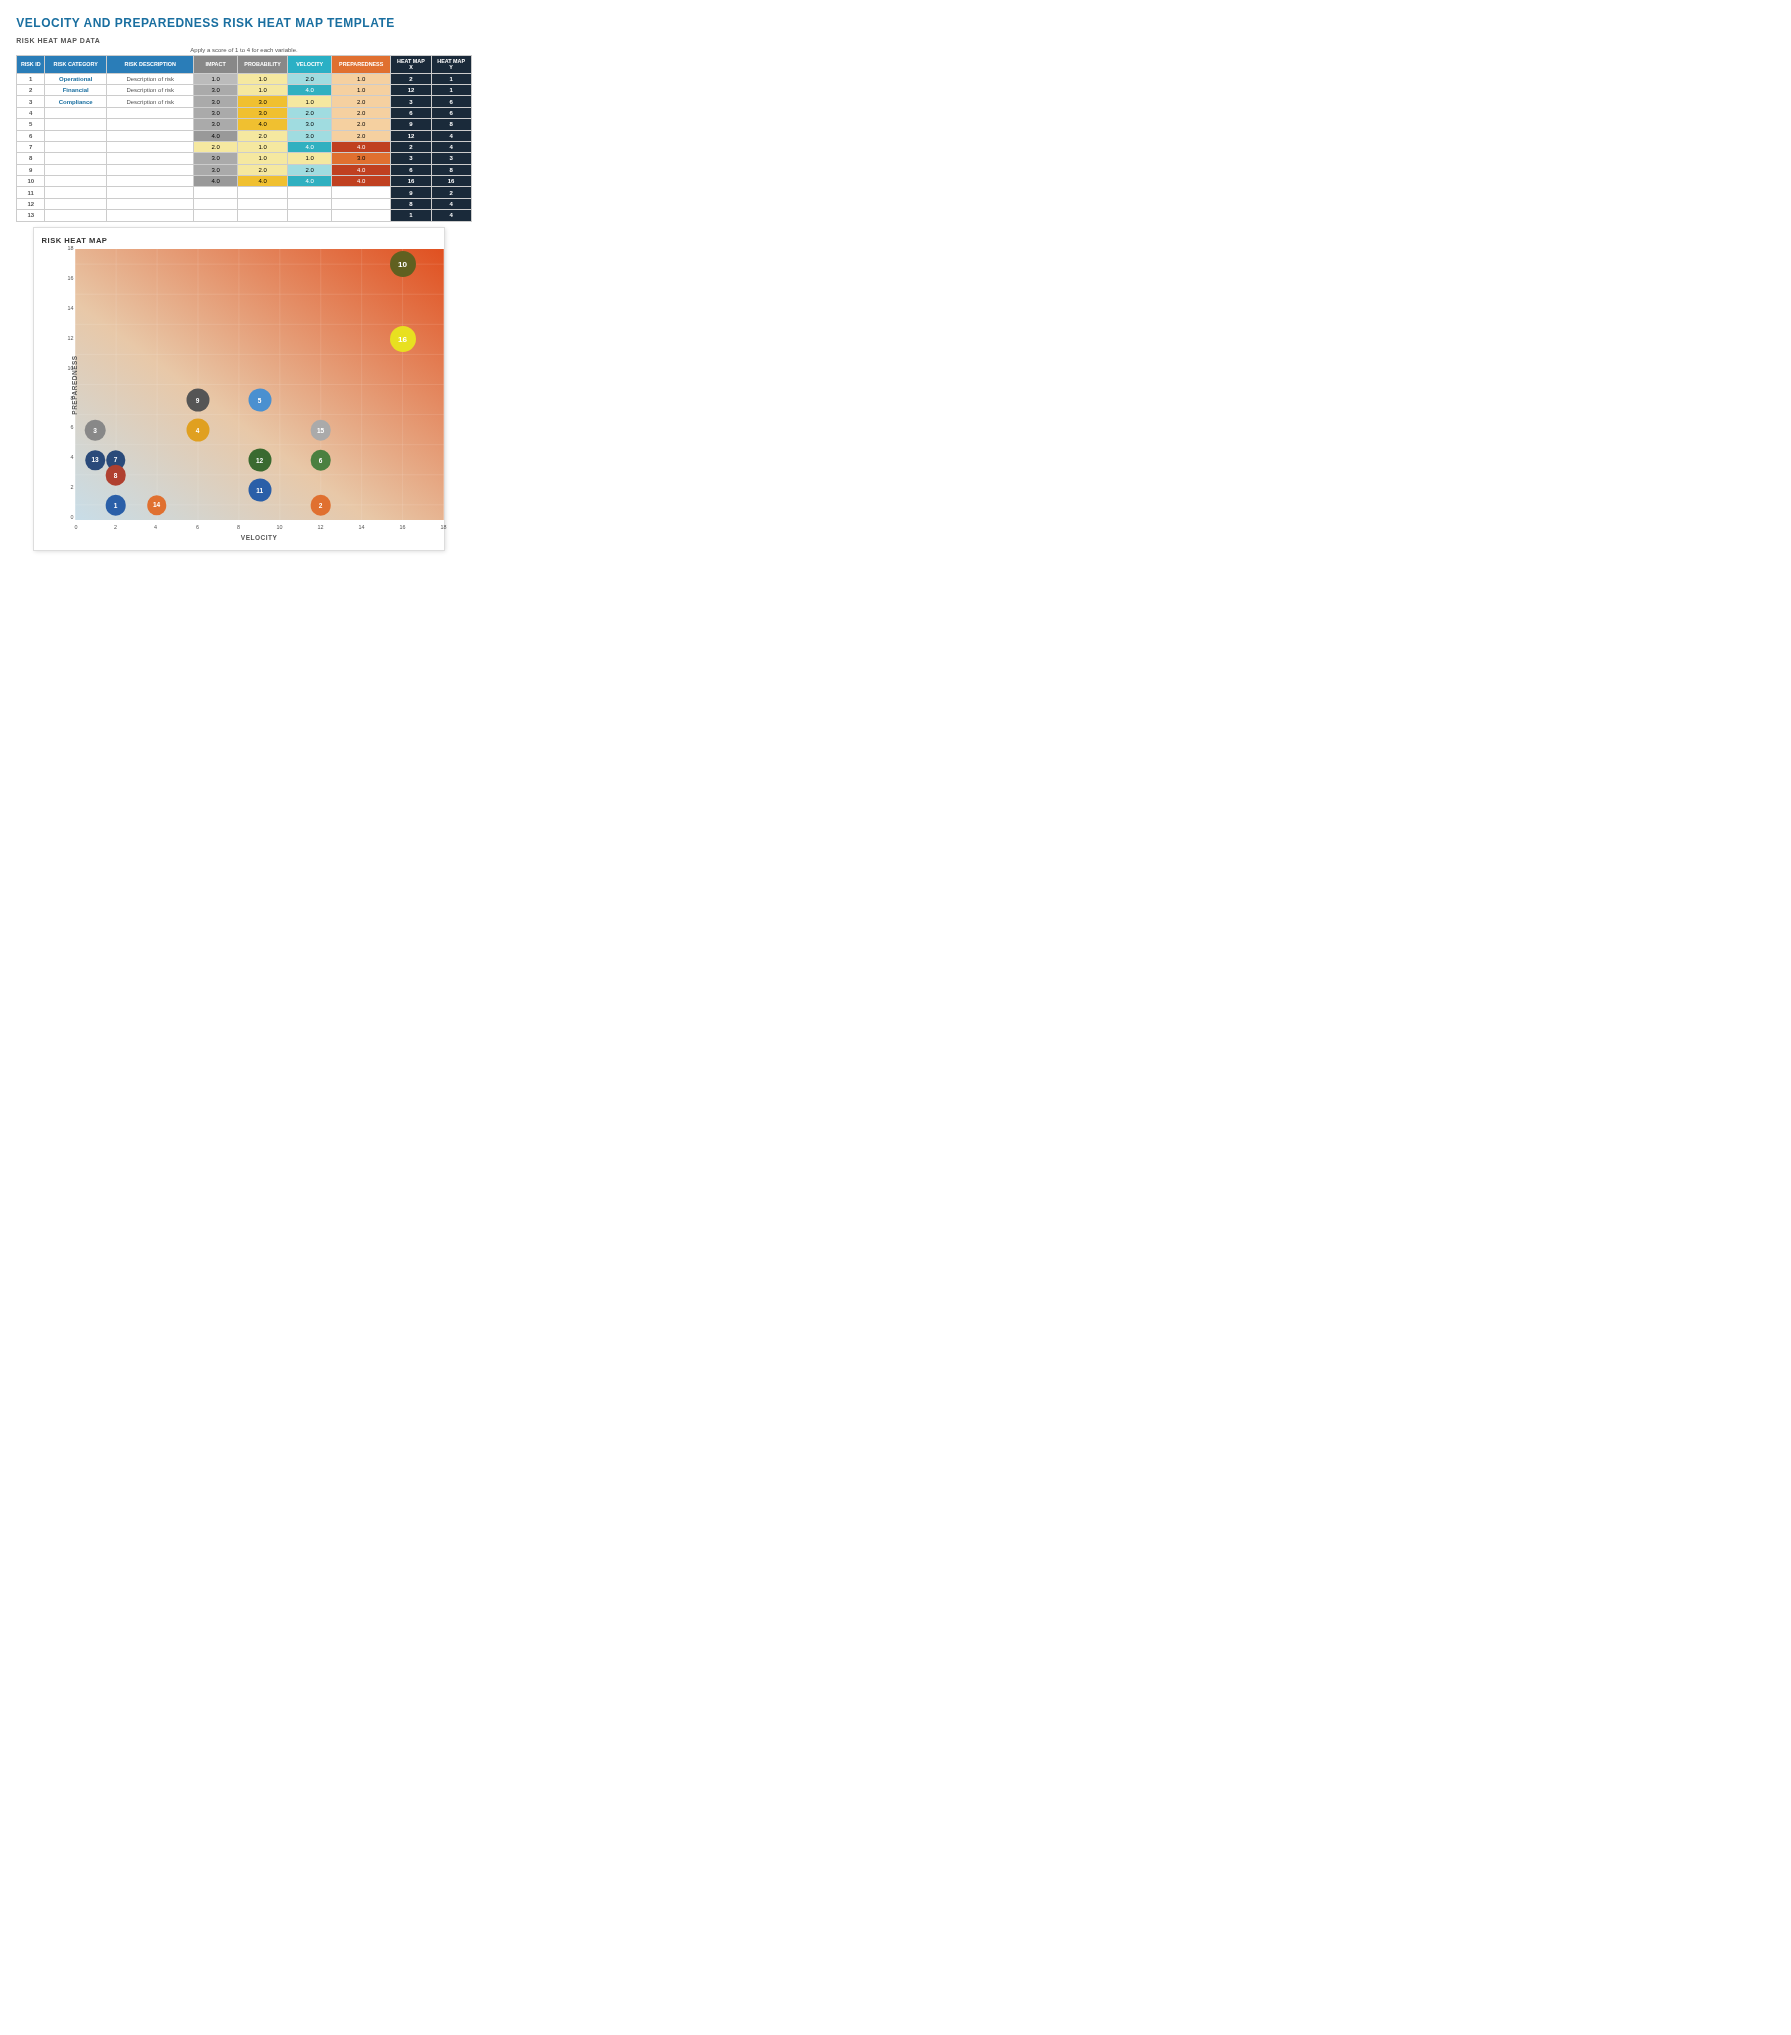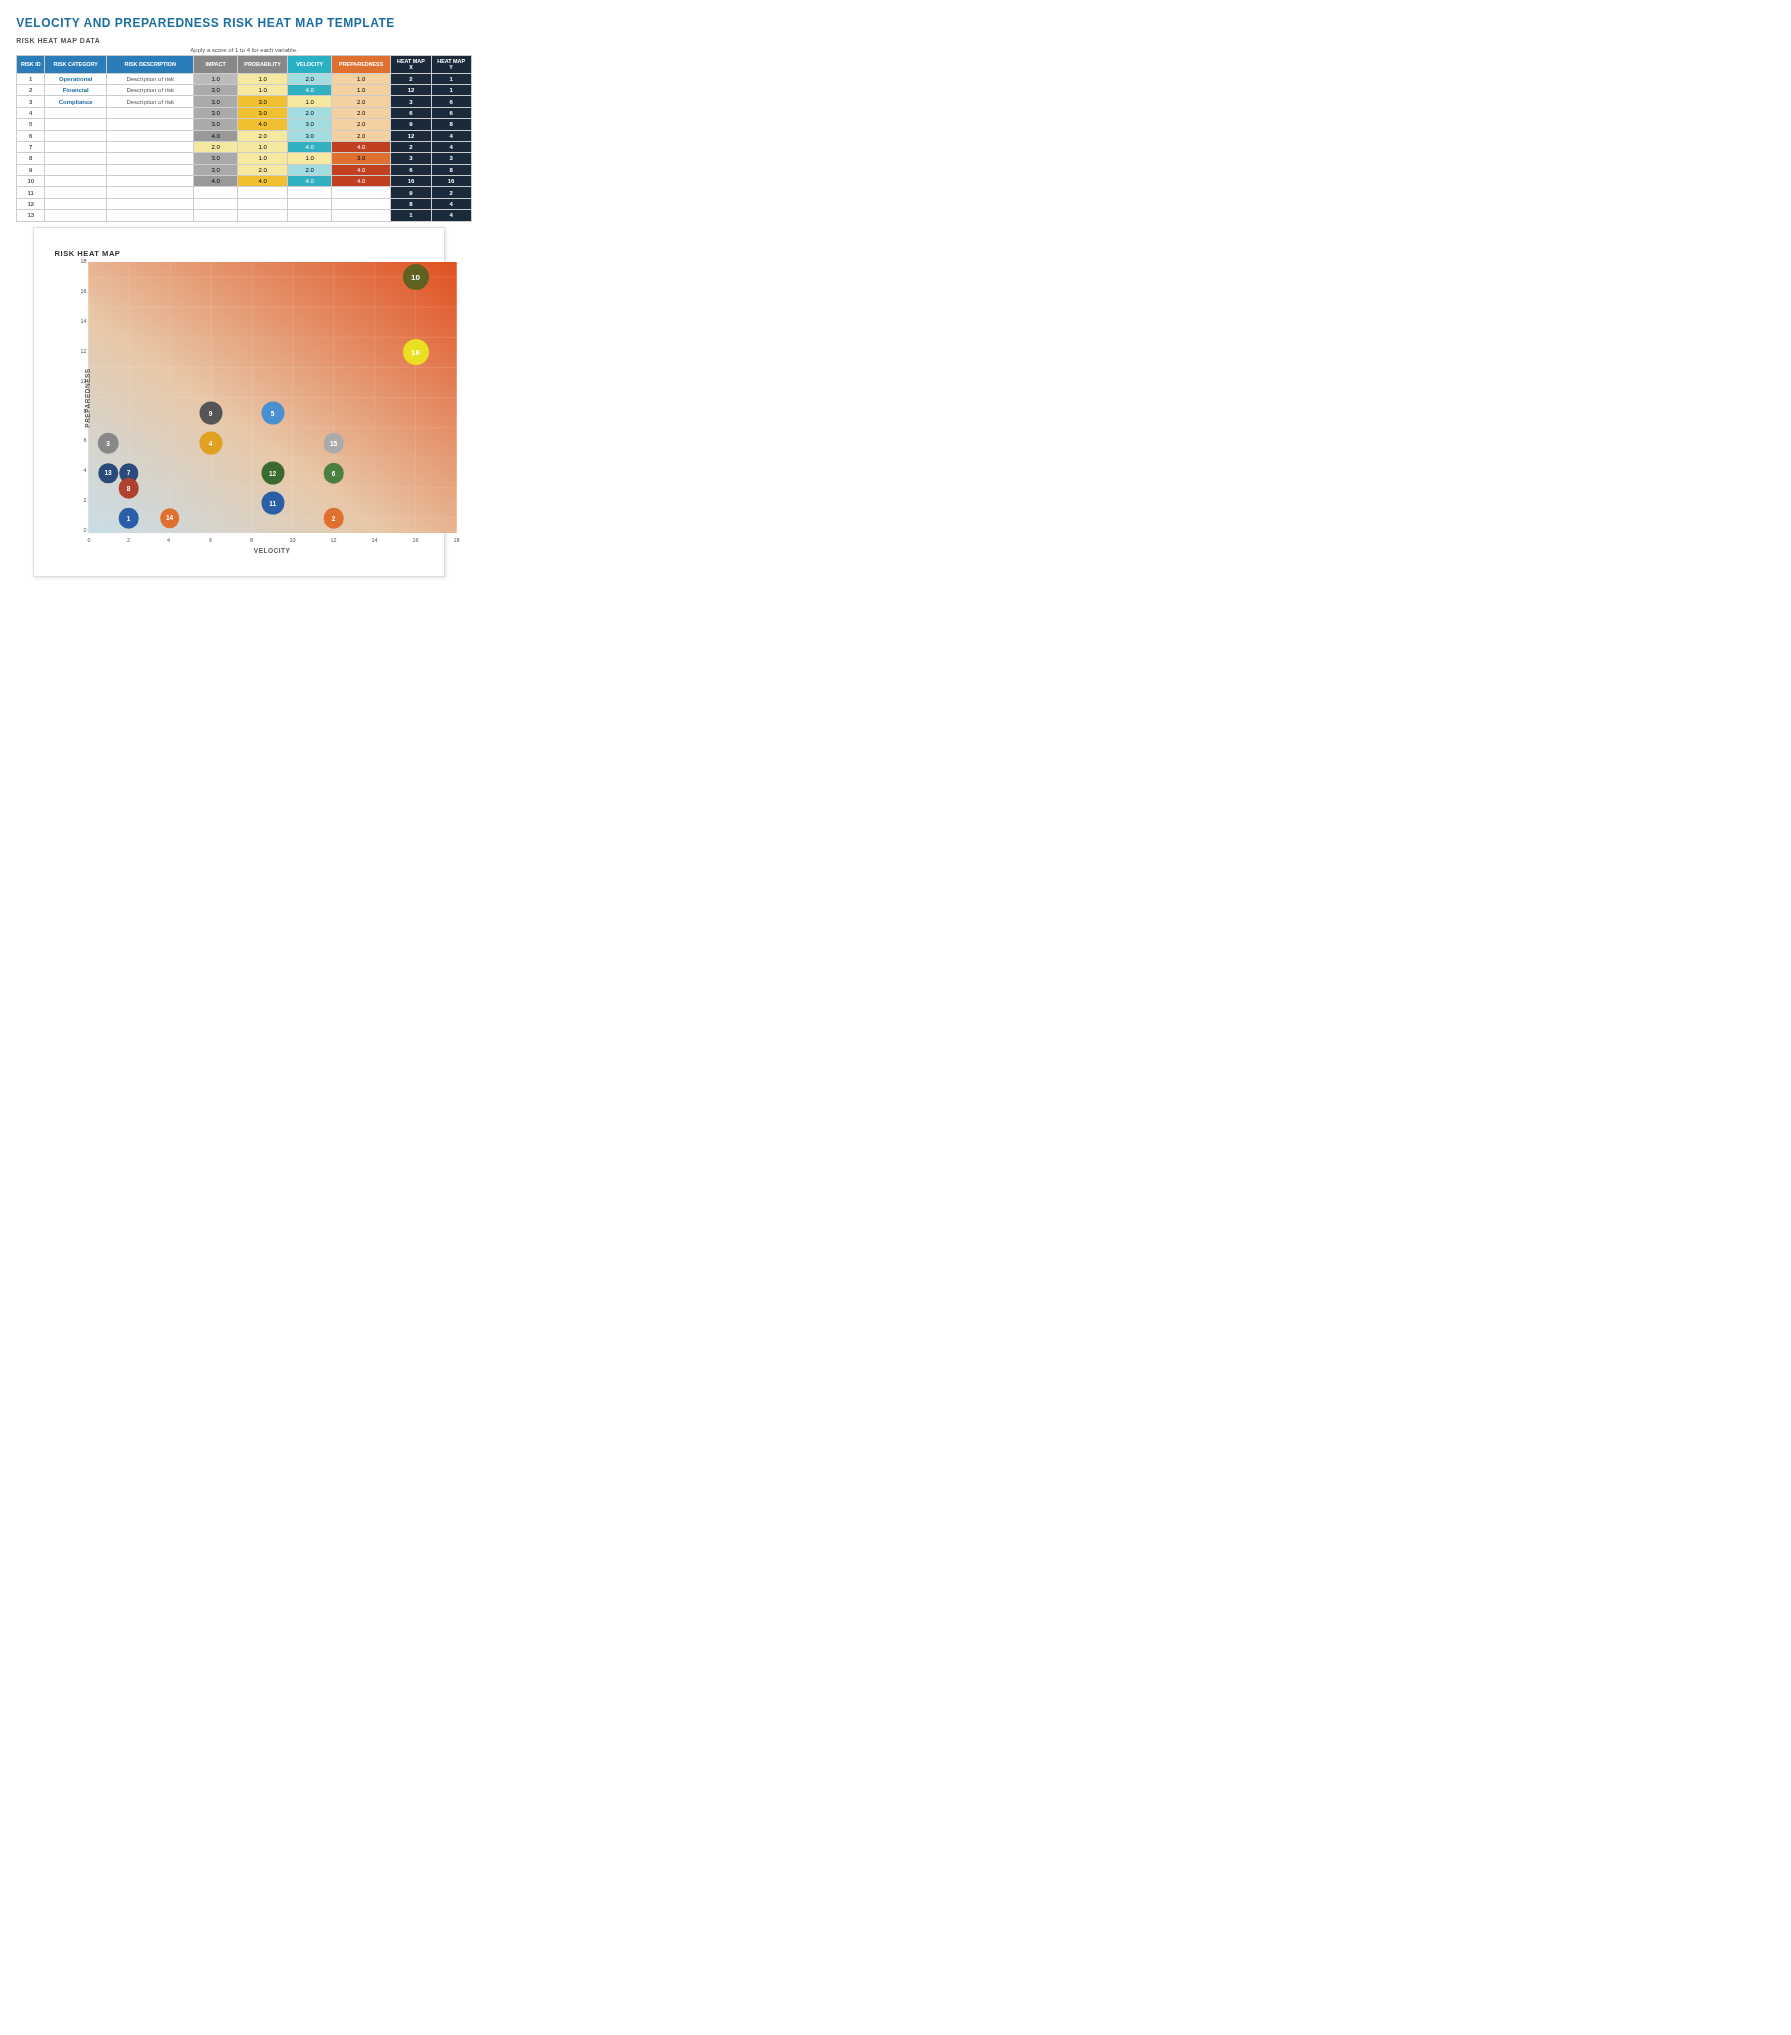--- a/index.html
+++ b/index.html
@@ -136,21 +136,21 @@
     
     .td-heatx { background: #1a2a3a; color: white; font-weight: bold; }
     .td-heaty { background: #1a2a3a; color: white; font-weight: bold; }
 
     
     .chart-container {
       position: relative;
       margin-top: 5.4px;
       background: white;
       border: 0.5px solid #ddd;
-      padding: 21px;
+      padding: 8px;
       box-shadow: 1.1px 1.1px 4.3px rgba(0,0,0,0.15);
     }
 
     .chart-title {
       font-size: 7.6px;
       font-weight: bold;
       letter-spacing: 0.5px;
       color: #333;
       margin-bottom: 4.3px;
       text-transform: uppercase;

